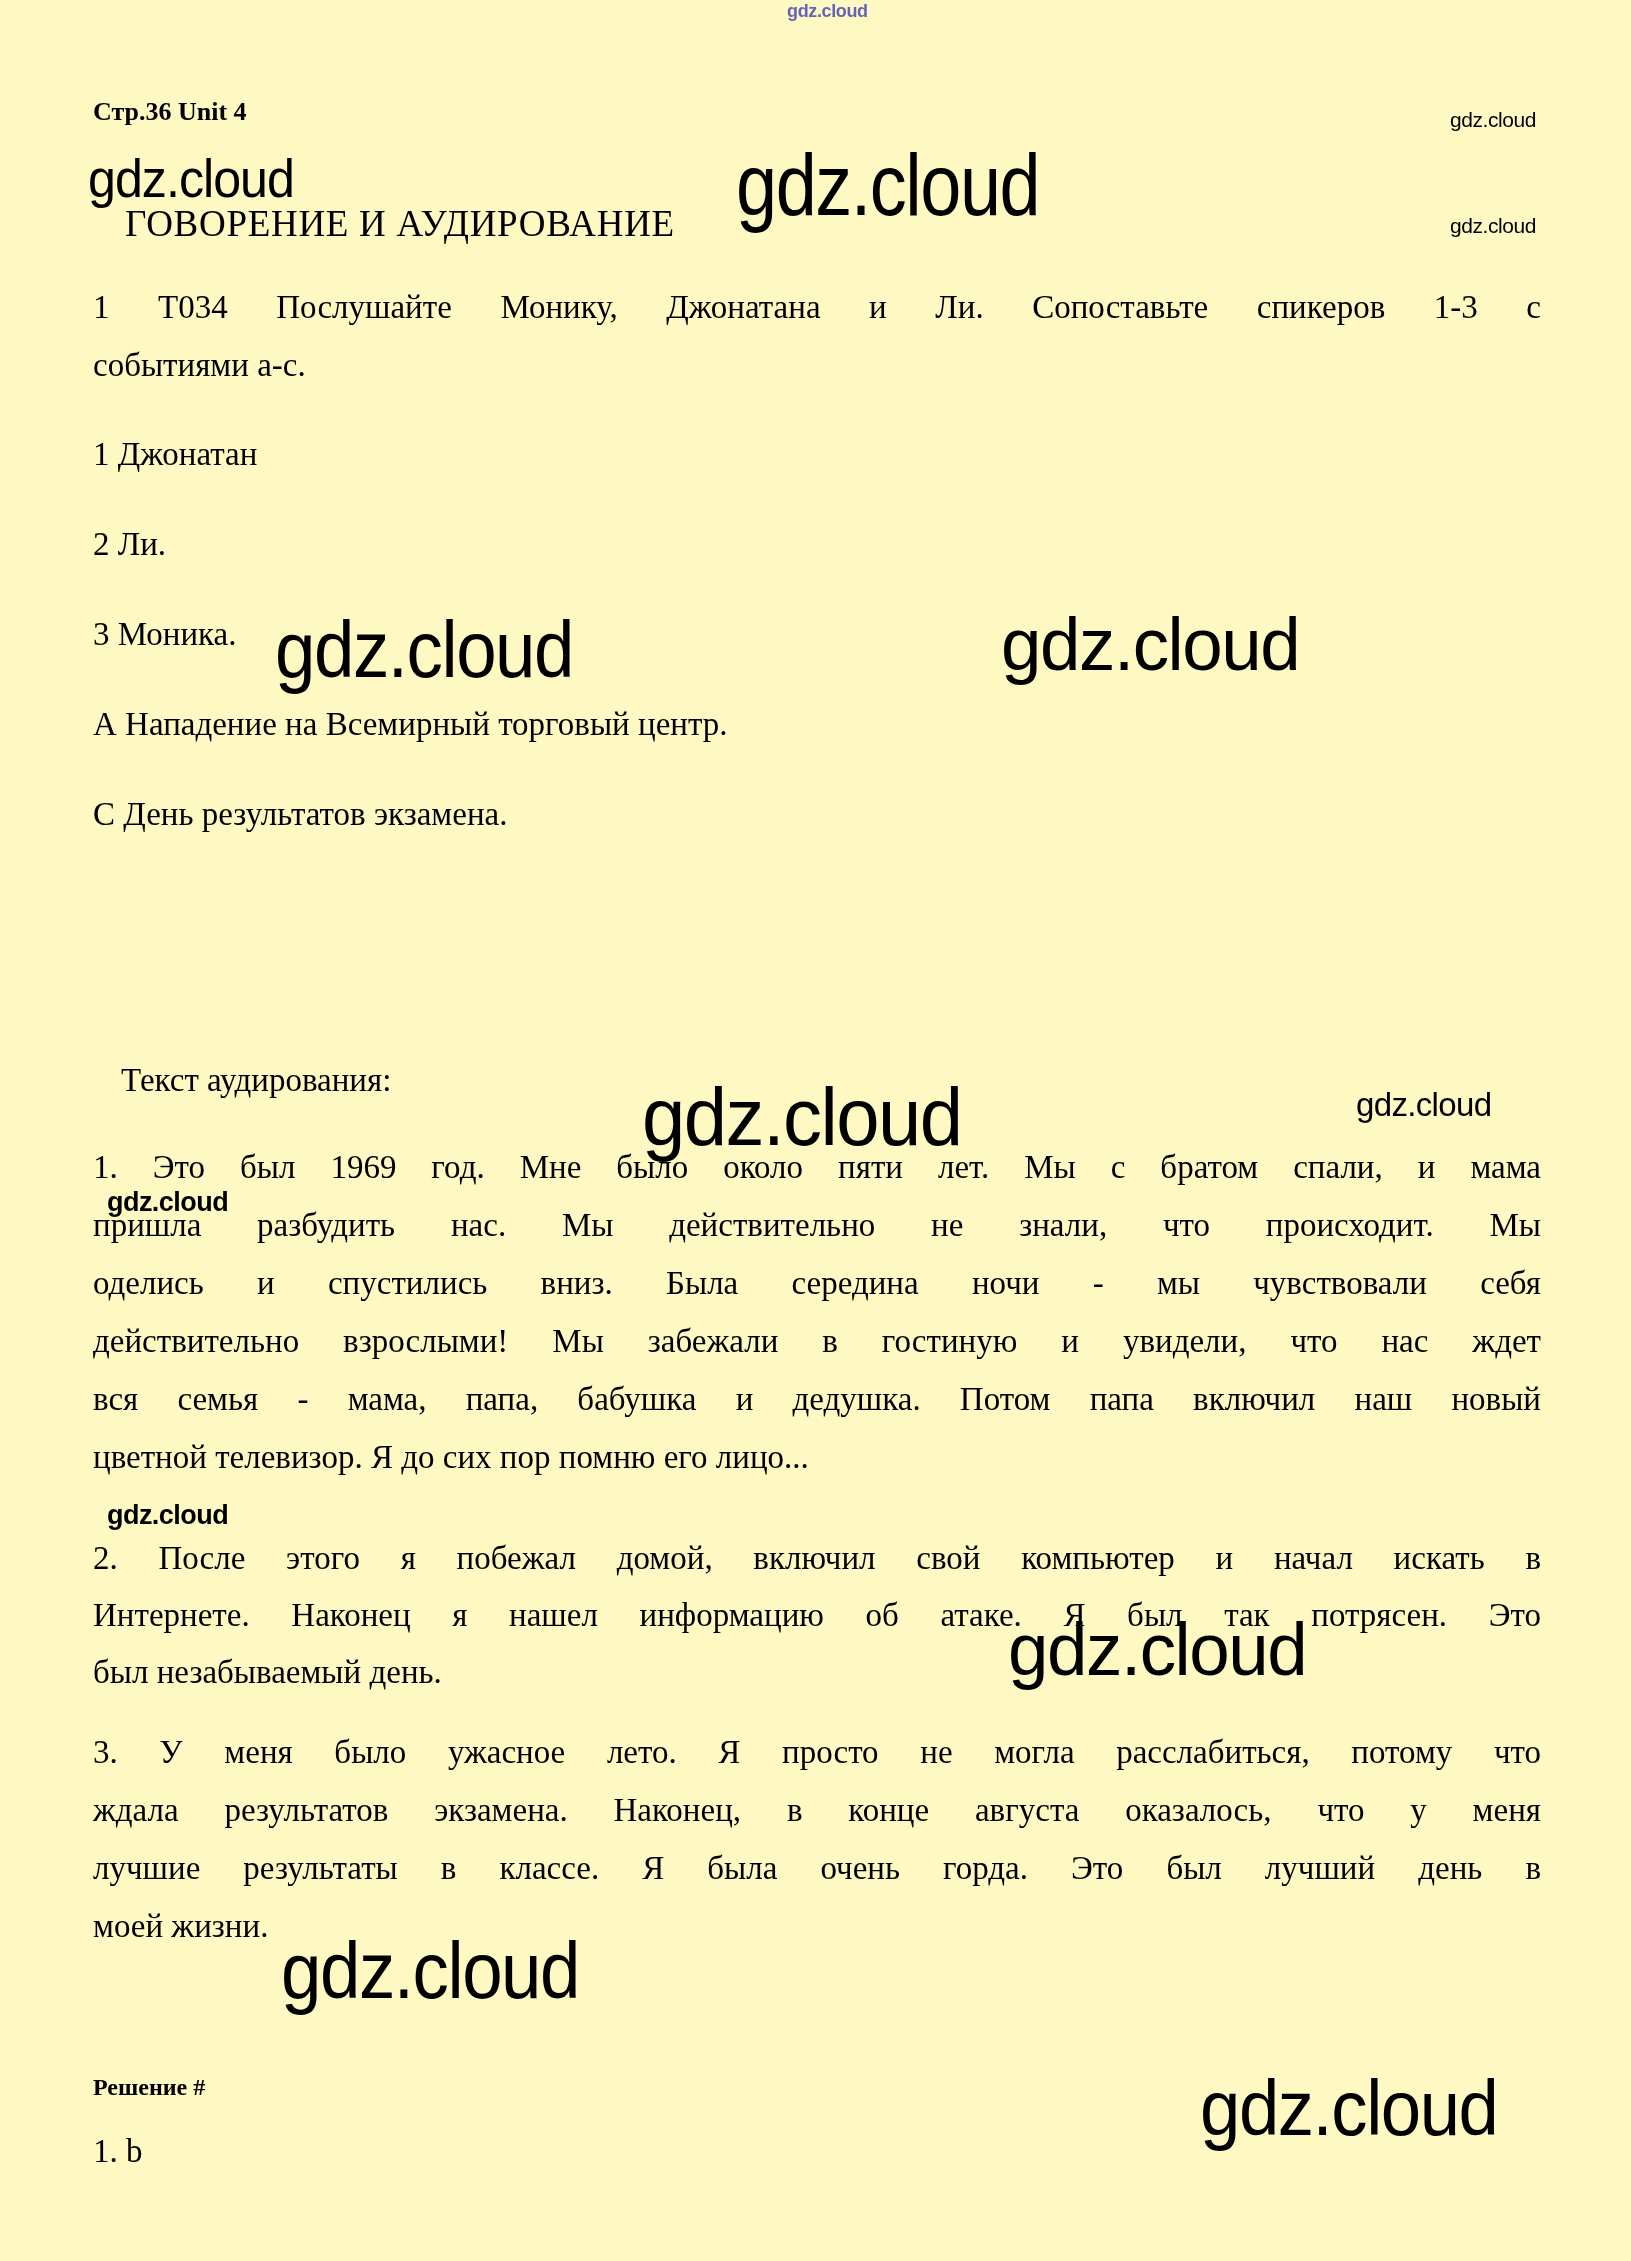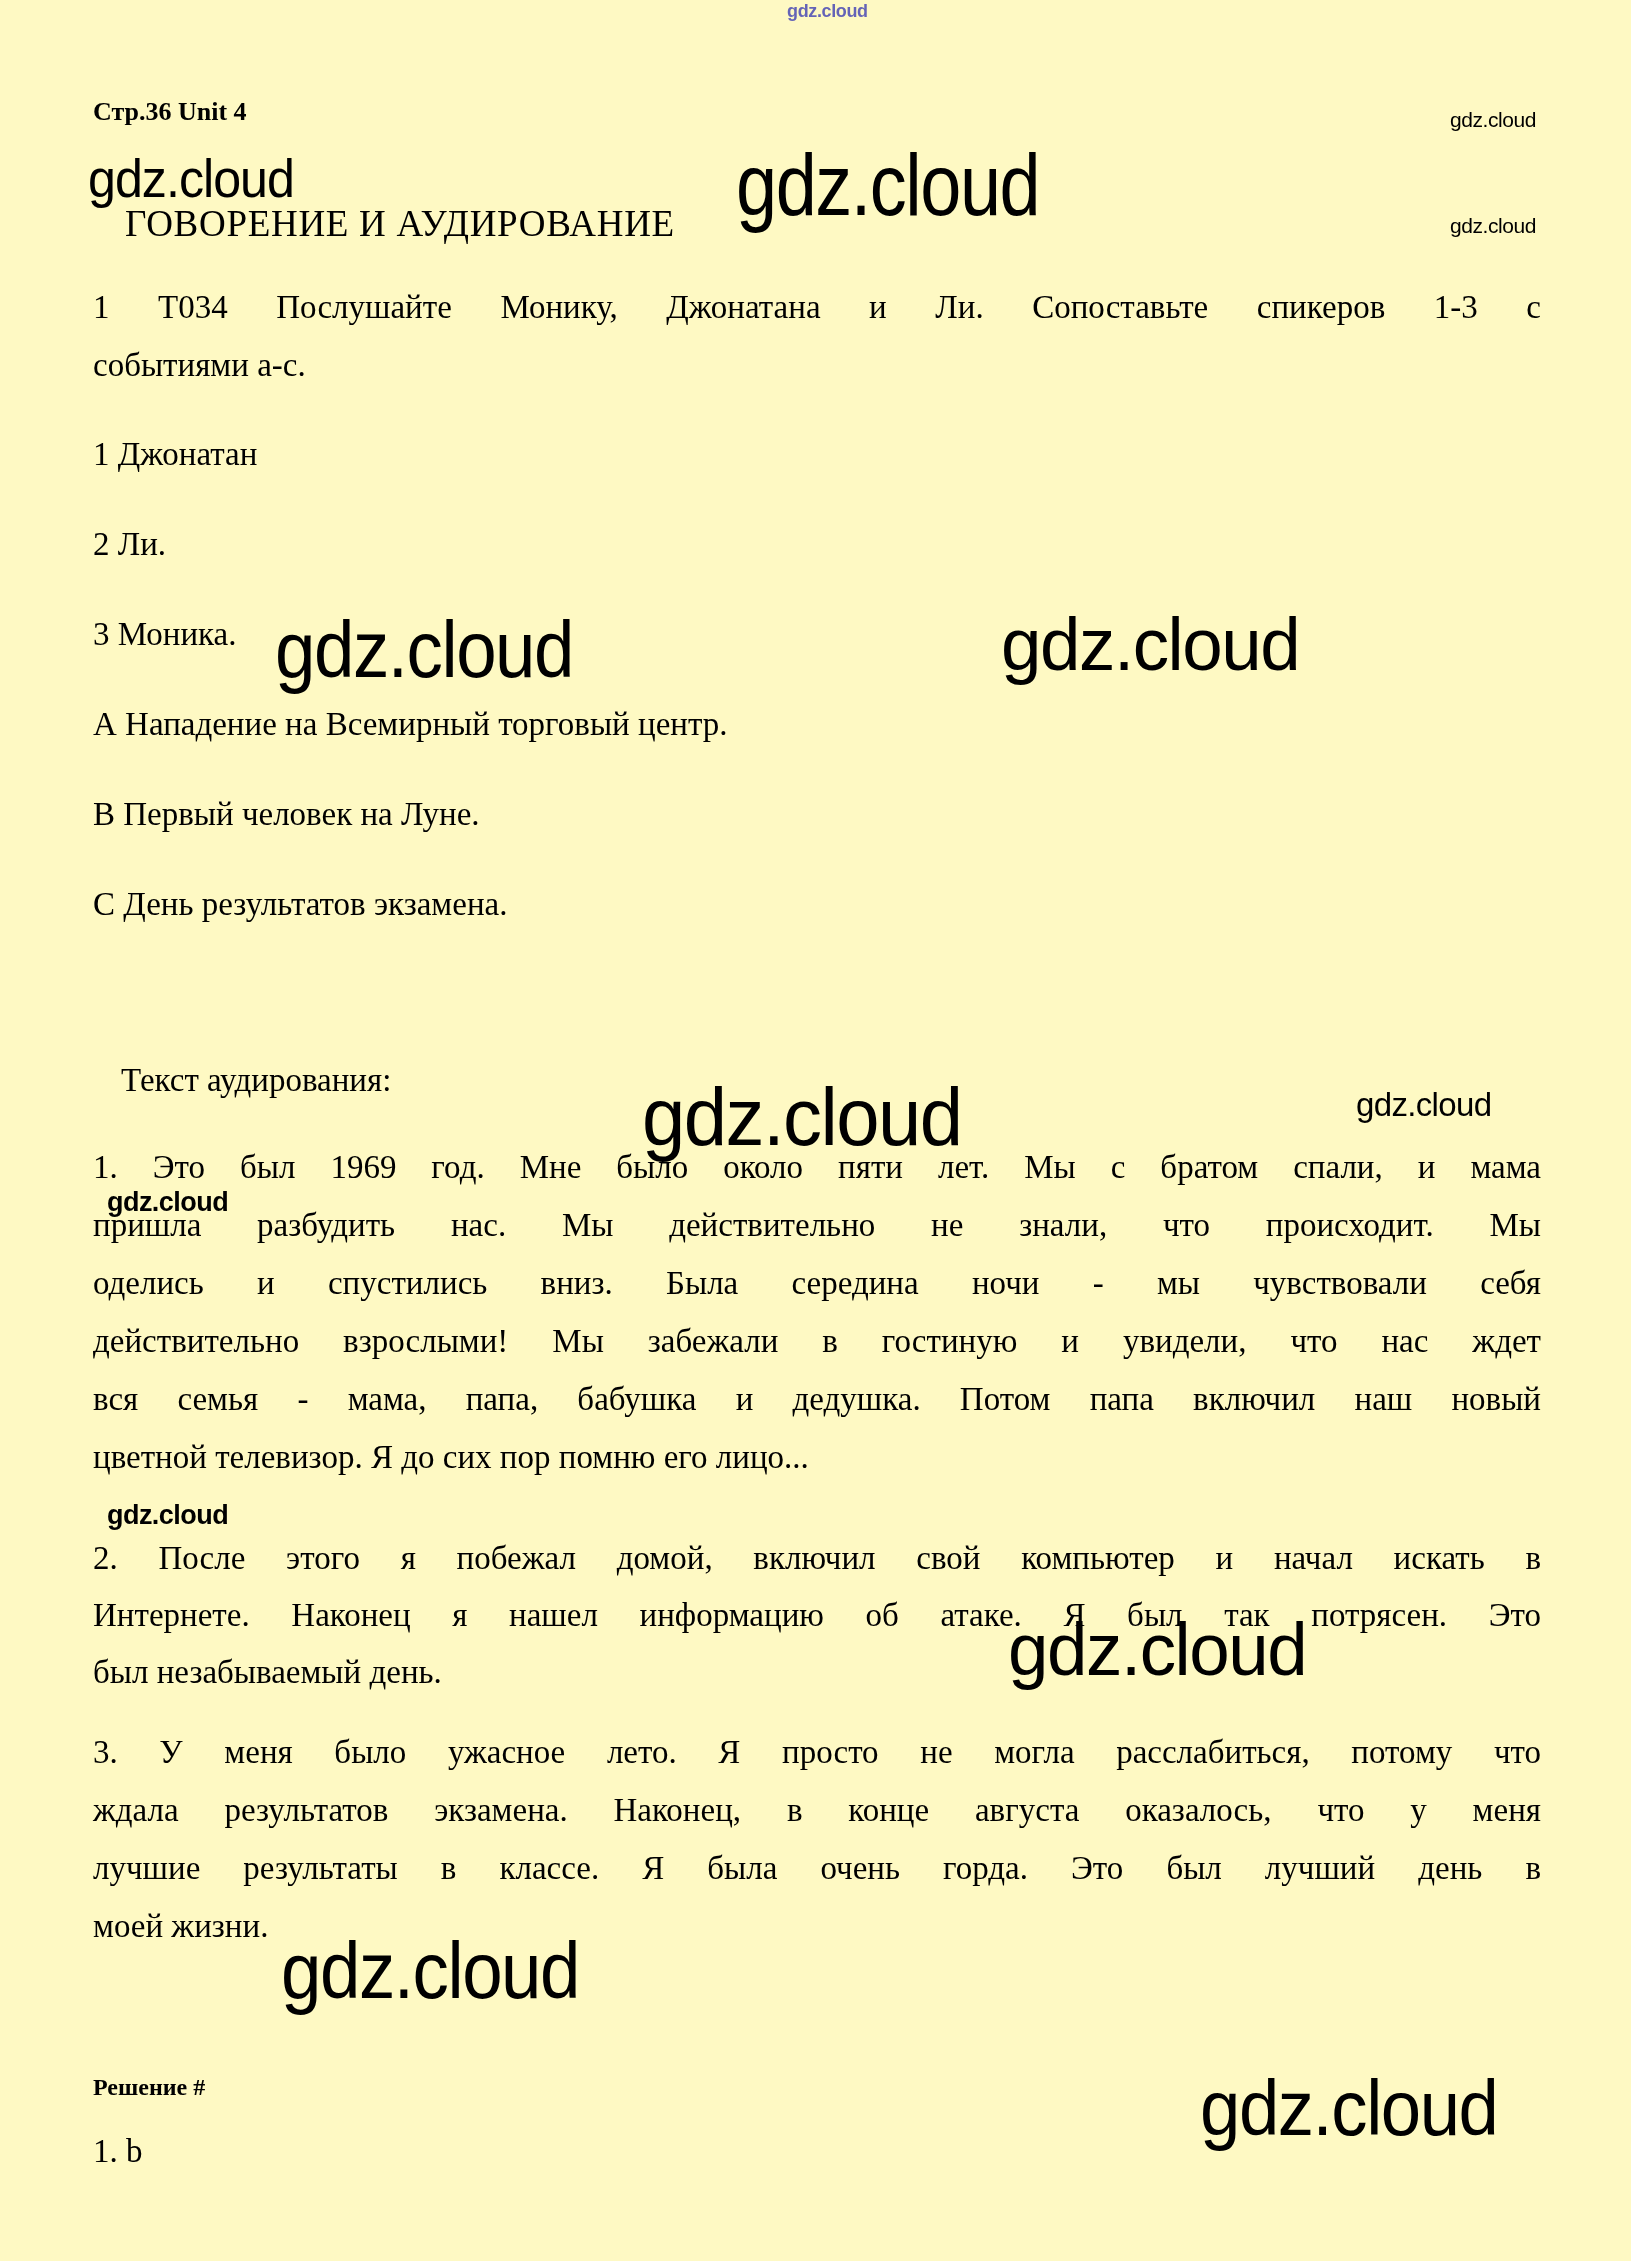--- a/index.html
+++ b/index.html
@@ -77,21 +77,20 @@
   <div class="tblock intro">
     <div class="jline">1 Т034 Послушайте Монику, Джонатана и Ли. Сопоставьте спикеров 1-3 с</div>
     <div class="lline">событиями а-с.</div>
   </div>
 
   <div class="tblock items">
     <div class="lline">1 Джонатан</div>
     <div class="lline">2 Ли.</div>
     <div class="lline">3 Моника.</div>
     <div class="lline">А Нападение на Всемирный торговый центр.</div>
-    <div class="lline">В Первый человек на Луне.</div>
     <div class="lline">С День результатов экзамена.</div>
   </div>
 
   <div class="t-head">Текст аудирования:</div>
 
   <div class="tblock p1">
     <div class="jline">1. Это был 1969 год. Мне было около пяти лет. Мы с братом спали, и мама</div>
     <div class="jline">пришла разбудить нас. Мы действительно не знали, что происходит. Мы</div>
     <div class="jline">оделись и спустились вниз. Была середина ночи - мы чувствовали себя</div>
     <div class="jline">действительно взрослыми! Мы забежали в гостиную и увидели, что нас ждет</div>

